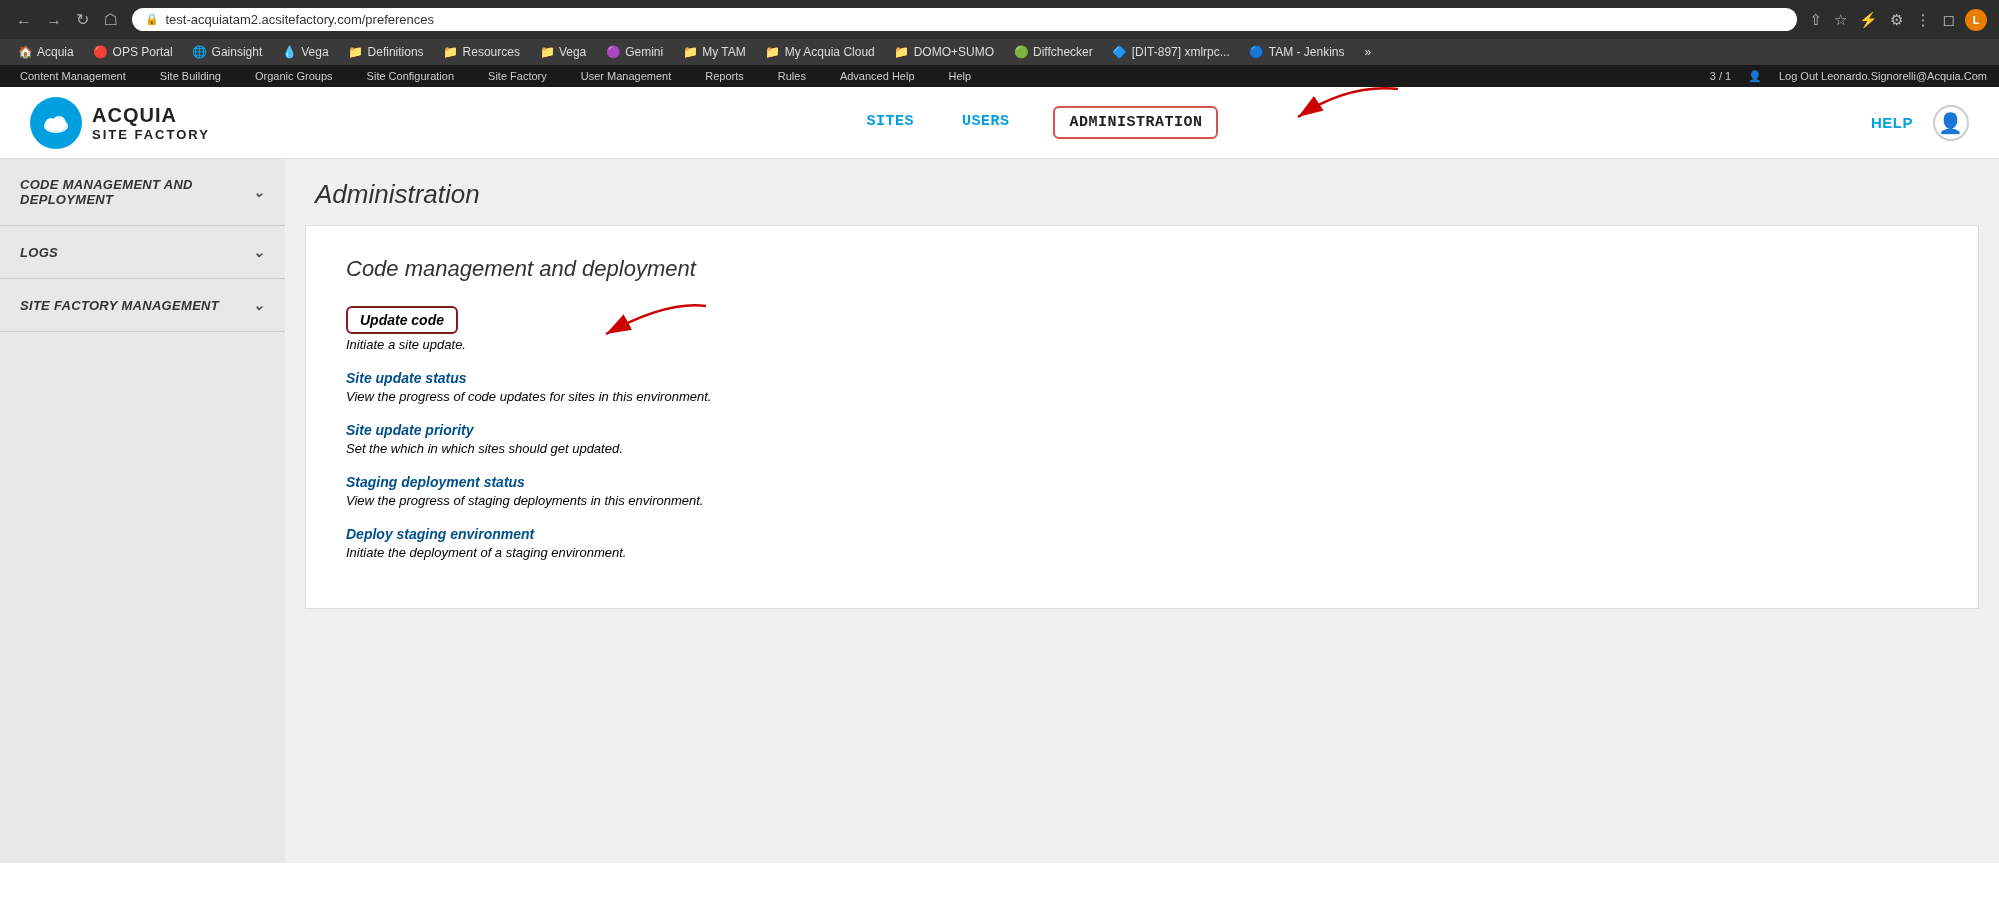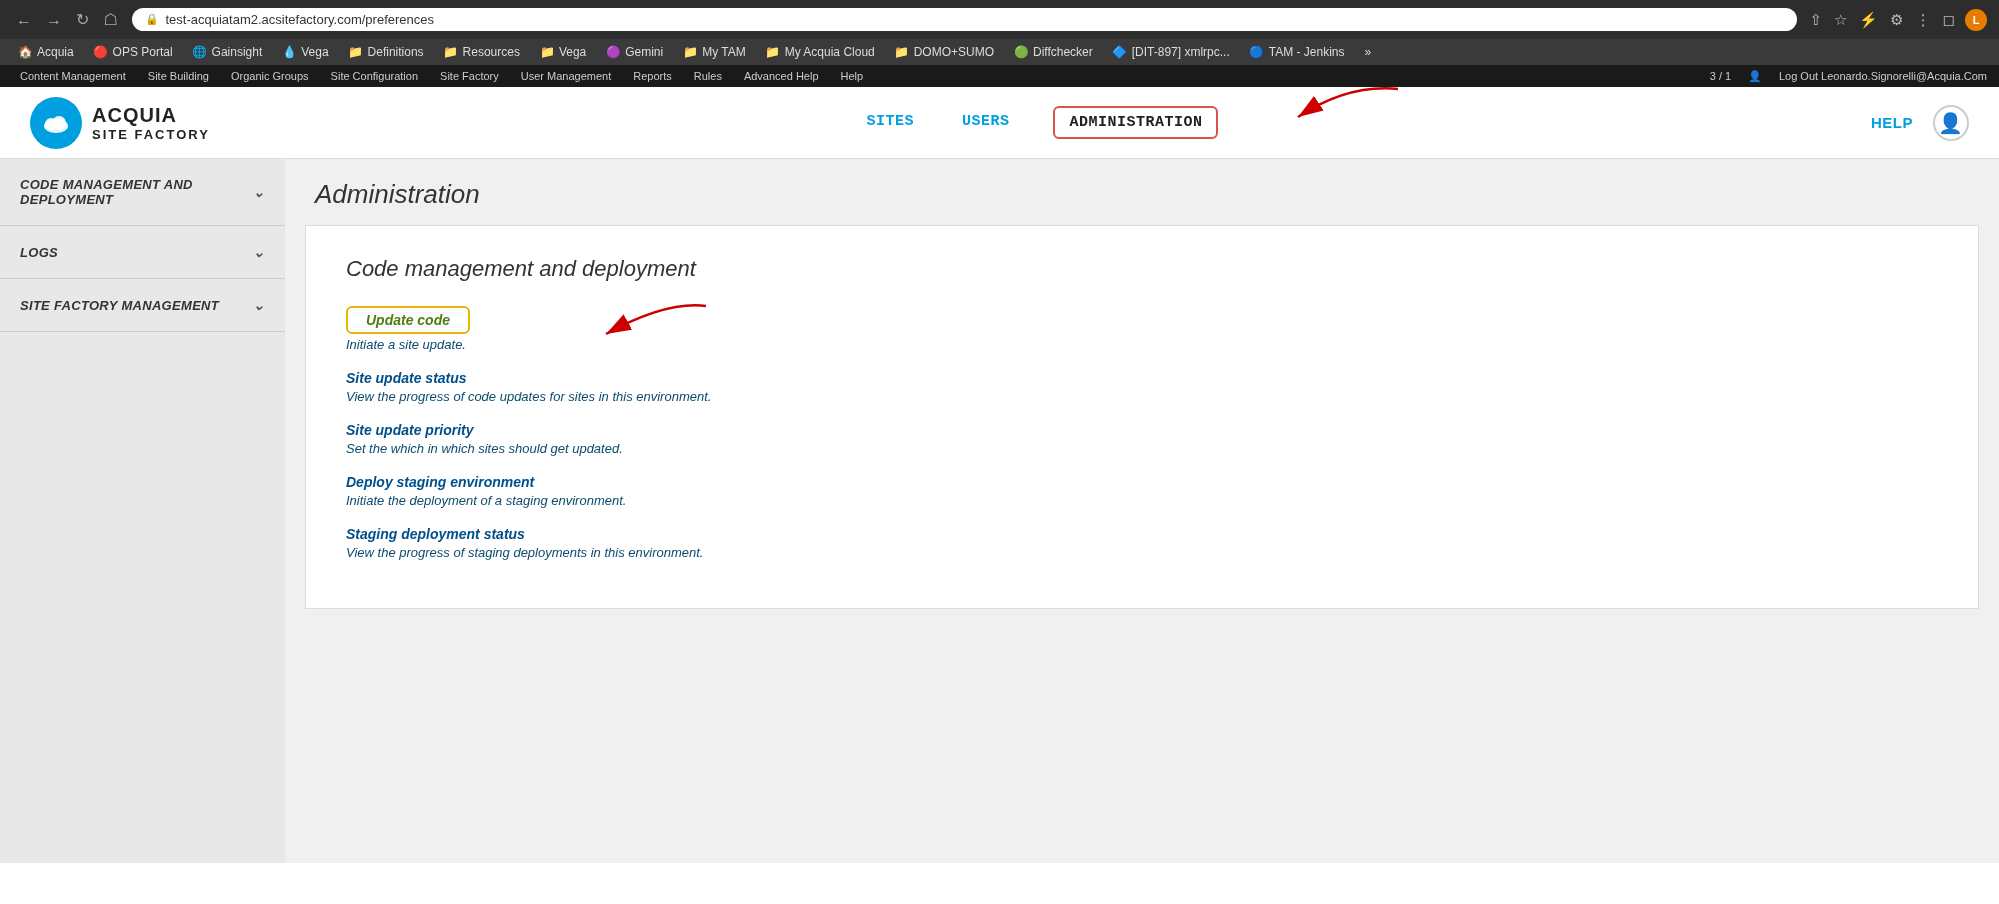--- a/index.html
+++ b/index.html
@@ -86,21 +86,21 @@
     
     .drupal-bar {
       background: #1a1a1a;
       padding: 3px 12px;
       display: flex;
       align-items: center;
       justify-content: space-between;
     }
     .drupal-bar-left {
       display: flex;
-      gap: 6px;
+      gap: 18px;
     }
     .drupal-bar-item {
       color: #ccc;
       font-size: 11px;
       padding: 2px 8px;
       cursor: pointer;
       white-space: nowrap;
     }
     .drupal-bar-right {
       display: flex;
@@ -263,28 +263,28 @@
     }
     .link-item-title {
       font-size: 14px;
       font-weight: bold;
       color: #004f8b;
       cursor: pointer;
       text-decoration: none;
       display: inline-block;
     }
     .link-item-title.highlighted {
-      border: 2px solid #eab308;
+      border: 2px solid #7f1d1d;
       border-radius: 6px;
-      padding: 4px 18px;
-      color: #4d7c0f;
+      padding: 4px 12px;
+      color: #000000;
     }
     .link-item-desc {
       font-size: 13px;
-      color: #0c4a6e;
+      color: #000000;
       margin-top: 3px;
     }
 
     
     .page-wrapper {
       position: relative;
     }
   </style>
 </head>
 <body>
@@ -487,26 +487,26 @@
           <a class="link-item-title">Site update status</a>
           <div class="link-item-desc">View the progress of code updates for sites in this environment.</div>
         </div>
 
         <div class="link-item">
           <a class="link-item-title">Site update priority</a>
           <div class="link-item-desc">Set the which in which sites should get updated.</div>
         </div>
 
         <div class="link-item">
+          <a class="link-item-title">Staging deployment status</a>
+          <div class="link-item-desc">View the progress of staging deployments in this environment.</div>
+        </div>
+
+        <div class="link-item">
           <a class="link-item-title">Deploy staging environment</a>
           <div class="link-item-desc">Initiate the deployment of a staging environment.</div>
         </div>
 
-        <div class="link-item">
-          <a class="link-item-title">Staging deployment status</a>
-          <div class="link-item-desc">View the progress of staging deployments in this environment.</div>
-        </div>
-
       </div>
     </div>
 
   </div>
 </div>
 
 </body></html>

